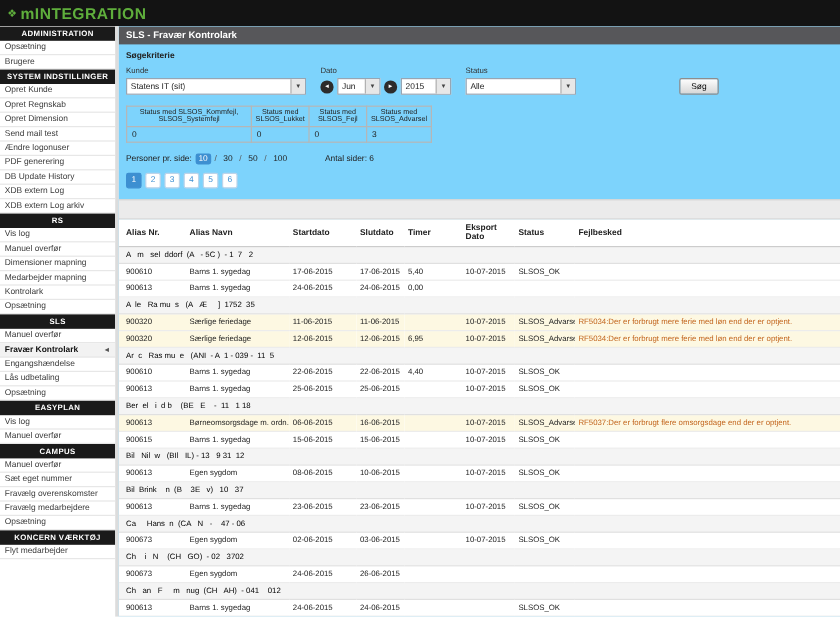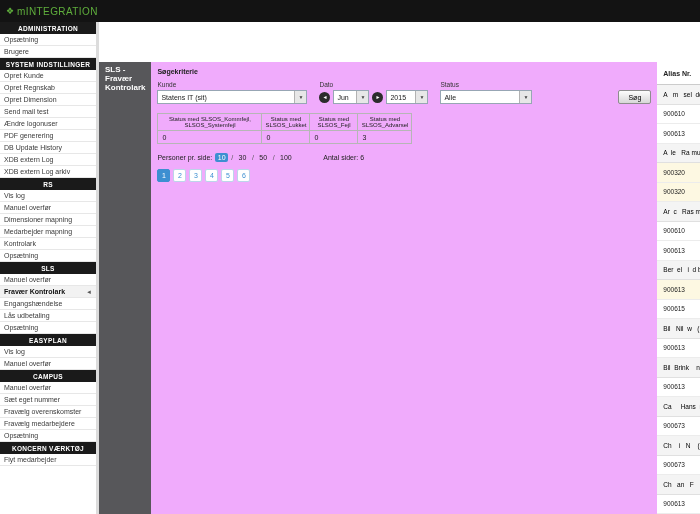--- a/index.html
+++ b/index.html
@@ -1,30 +1,30 @@
 <!DOCTYPE html>
 <html><head>
 <meta charset="utf-8">
 <style>
   * { margin:0; padding:0; box-sizing:border-box; }
   html,body { width:700px; height:514px; overflow:hidden; }
   body { font-family:"Liberation Sans","DejaVu Sans",sans-serif; background:#fff; color:#222; }
 
   .topbar { height:22px; background:#131313; display:flex; align-items:center; padding-left:6px; gap:3px; }
   .logo-icon { color:#5fae3c; font-size:9px; line-height:1; }
-  .logo-text { color:#5fae3c; font-size:10px; font-weight:normal; letter-spacing:.4px; }
+  .logo-text { color:#5fae3c; font-size:13px; font-weight:bold; letter-spacing:.4px; }
 
   .layout { display:flex; height:492px; }
   .sidebar { width:99px; flex:0 0 99px; background:#fff; border-right:3px solid #dcdcdc; overflow:hidden; }
   .side-title { background:#1a1a1a; color:#fff; font-size:6.5px; font-weight:bold; text-align:center; padding:2.5px 1px; letter-spacing:.3px; }
   .side-item { font-size:7px; color:#3a3a3a; padding:2px 4px; border-bottom:1px solid #e7e7e7; cursor:pointer; display:flex; justify-content:space-between; align-items:center; }
   .side-item.active { background:#f2f2f2; font-weight:bold; color:#111; }
   .side-arrow { font-size:6px; color:#555; }
 
-  .main { flex:1; min-width:0; display:flex; flex-direction:row; background:#f0abfc; overflow:hidden;margin-top:40px; }
+  .main { flex:1; min-width:0; display:flex; flex-direction:column; background:#7dd3fc; overflow:hidden; }
   .page-title { background:#57575a; color:#fff; font-size:8px; font-weight:bold; padding:3px 6px; }
 
   .content-top { padding:6px 6px 0 6px; }
   .filters-heading { font-size:7px; font-weight:bold; margin-bottom:6px; }
   .filter-row { display:flex; align-items:flex-end; gap:12px; }
   .fgroup { display:flex; flex-direction:column; gap:2px; }
   .flabel { font-size:6.5px; color:#333; }
   .select { height:14px; border:1px solid #97a6b4; background:#fff; display:flex; align-items:stretch; justify-content:space-between; font-size:7px; }
   .sel-value { display:flex; align-items:center; padding-left:3px; overflow:hidden; white-space:nowrap; }
   .sel-arrow { width:12px; background:#e7e7e7; border-left:1px solid #b2b2b2; display:flex; align-items:center; justify-content:center; font-size:5px; color:#444; }

